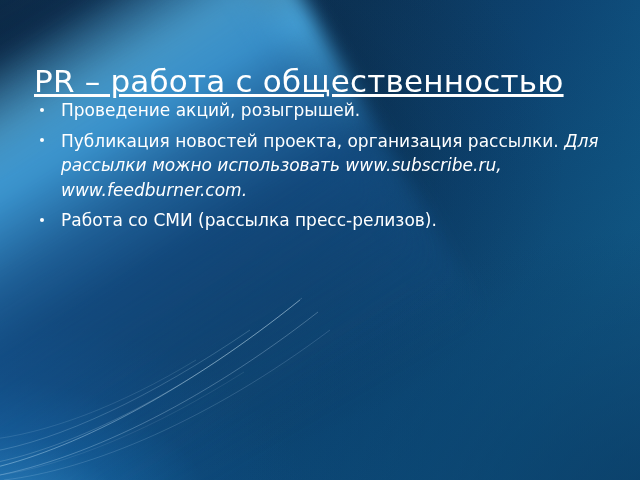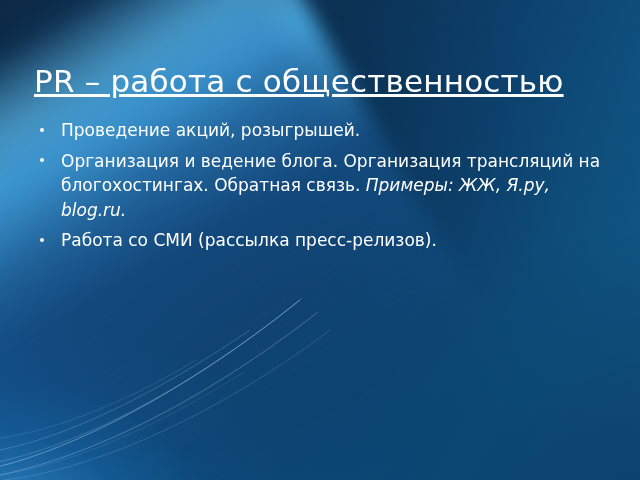--- a/index.html
+++ b/index.html
@@ -129,21 +129,21 @@
     line-height: 38px;
     color: #ffffff;
     letter-spacing: 0.2px;
     white-space: nowrap;
     text-decoration: underline;
   }
 
   .body-list {
     position: absolute;
     left: 34px;
-    top: 118px;
+    top: 98px;
     width: 572px;
     margin: 0;
     padding: 0;
     list-style: none;
   }
 
   .bullet-item {
     position: relative;
     padding-left: 27px;
     margin-bottom: 6px;
@@ -200,25 +200,25 @@
 
     <h1 class="slide-title">PR – работа с общественностью</h1>
 
     <ul class="body-list">
 
       <li class="bullet-item">
         <span class="bullet-dot"></span>
         <span>Проведение акций, розыгрышей.</span><span class="em"></span>
       </li>
 
-
       <li class="bullet-item">
         <span class="bullet-dot"></span>
-        <span>Организация и ведение блога. Организация трансляций на блогохостингах. Обратная связь. </span><span class="em">Примеры: ЖЖ, Я.ру, blog.ru.</span>
+        <span>Публикация новостей проекта, организация рассылки. </span><span class="em">Для рассылки можно использовать www.subscribe.ru, www.feedburner.com.</span>
       </li>
+
 
       <li class="bullet-item">
         <span class="bullet-dot"></span>
         <span>Работа со СМИ (рассылка пресс-релизов).</span><span class="em"></span>
       </li>
 
     </ul>
 
   </div>
 </div>

